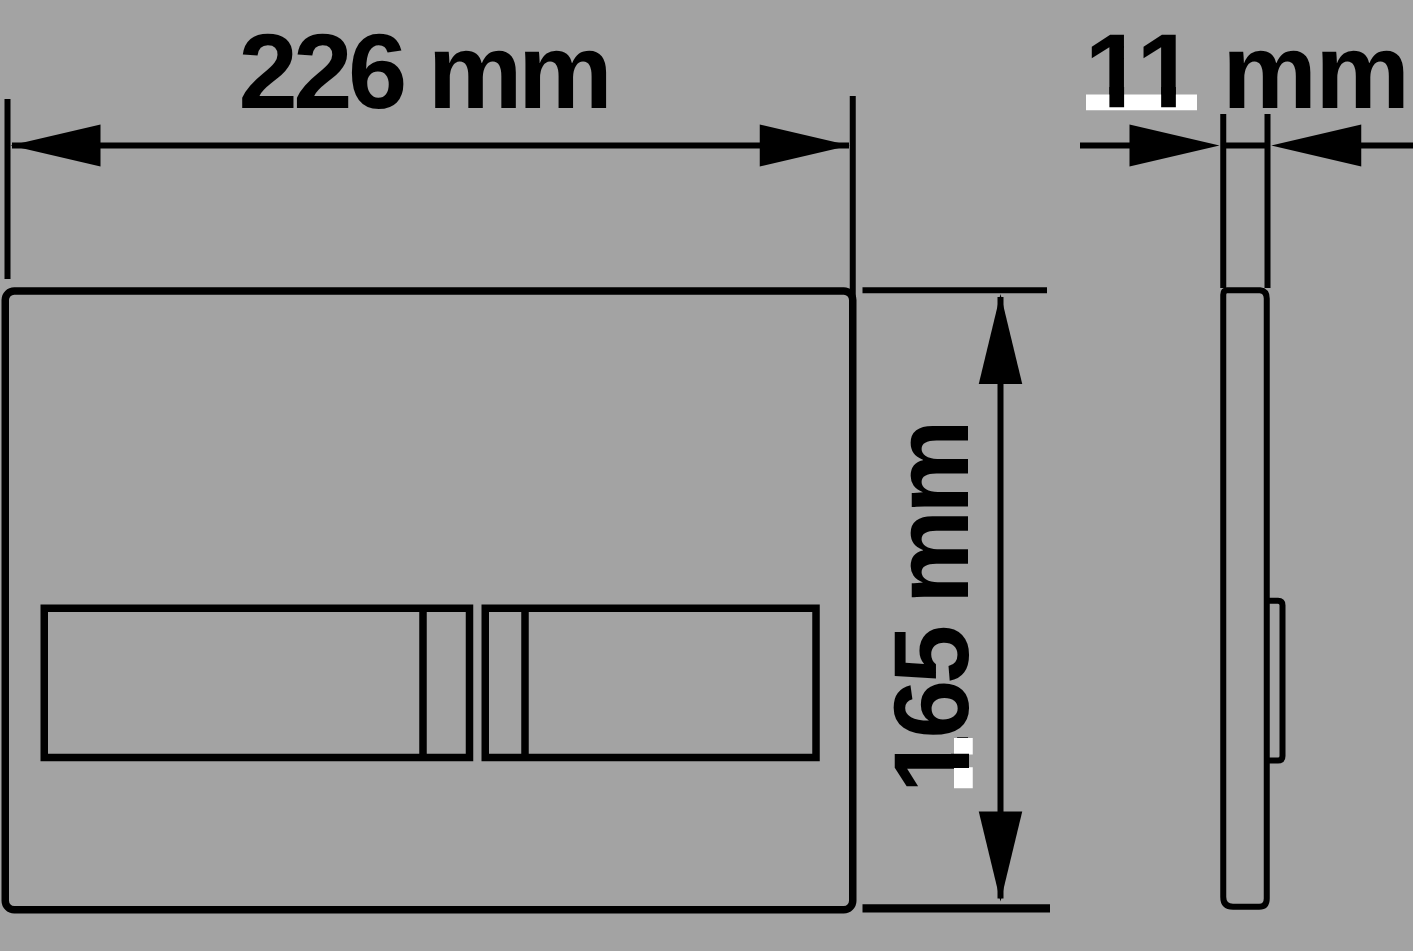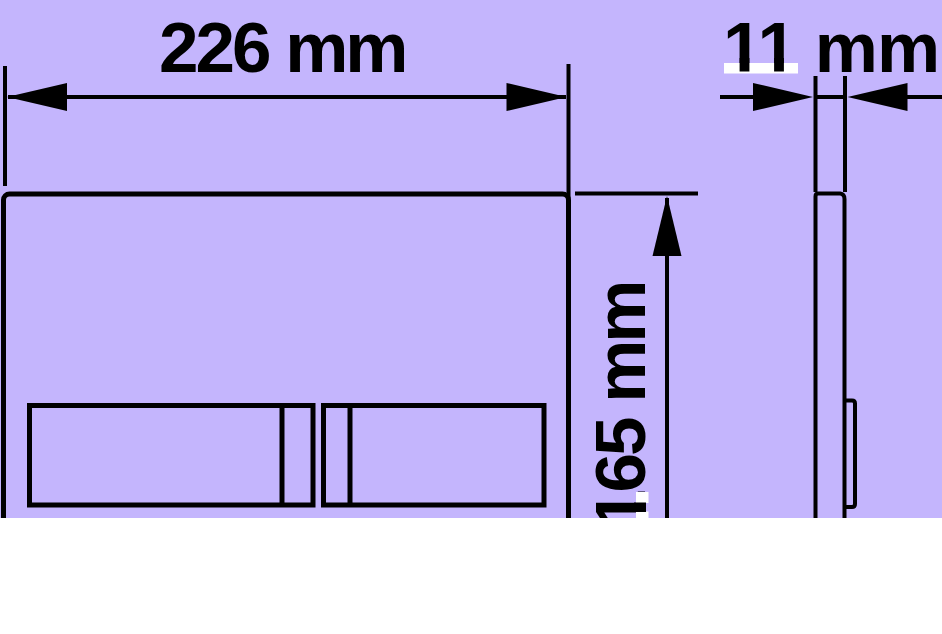--- a/index.html
+++ b/index.html
@@ -1,16 +1,16 @@
 <!DOCTYPE html>
 <html><head>
 <meta charset="utf-8">
 <style>
   html,body{margin:0;padding:0;background:#ffffff;}
-  #canvas{position:relative;width:942px;height:518px;background:#c4b5fd;overflow:hidden;}
+  #canvas{position:relative;width:942px;height:634px;background:#a3a3a3;overflow:hidden;}
   svg{display:block;}
   text{font-family:"Liberation Sans", sans-serif;font-weight:bold;fill:#000;}
 </style>
 </head>
 <body>
 
 <div id="canvas">
 <svg width="942" height="634" viewBox="0 0 942 634" xmlns="http://www.w3.org/2000/svg">
   <g fill="none" stroke="#000000">
 

